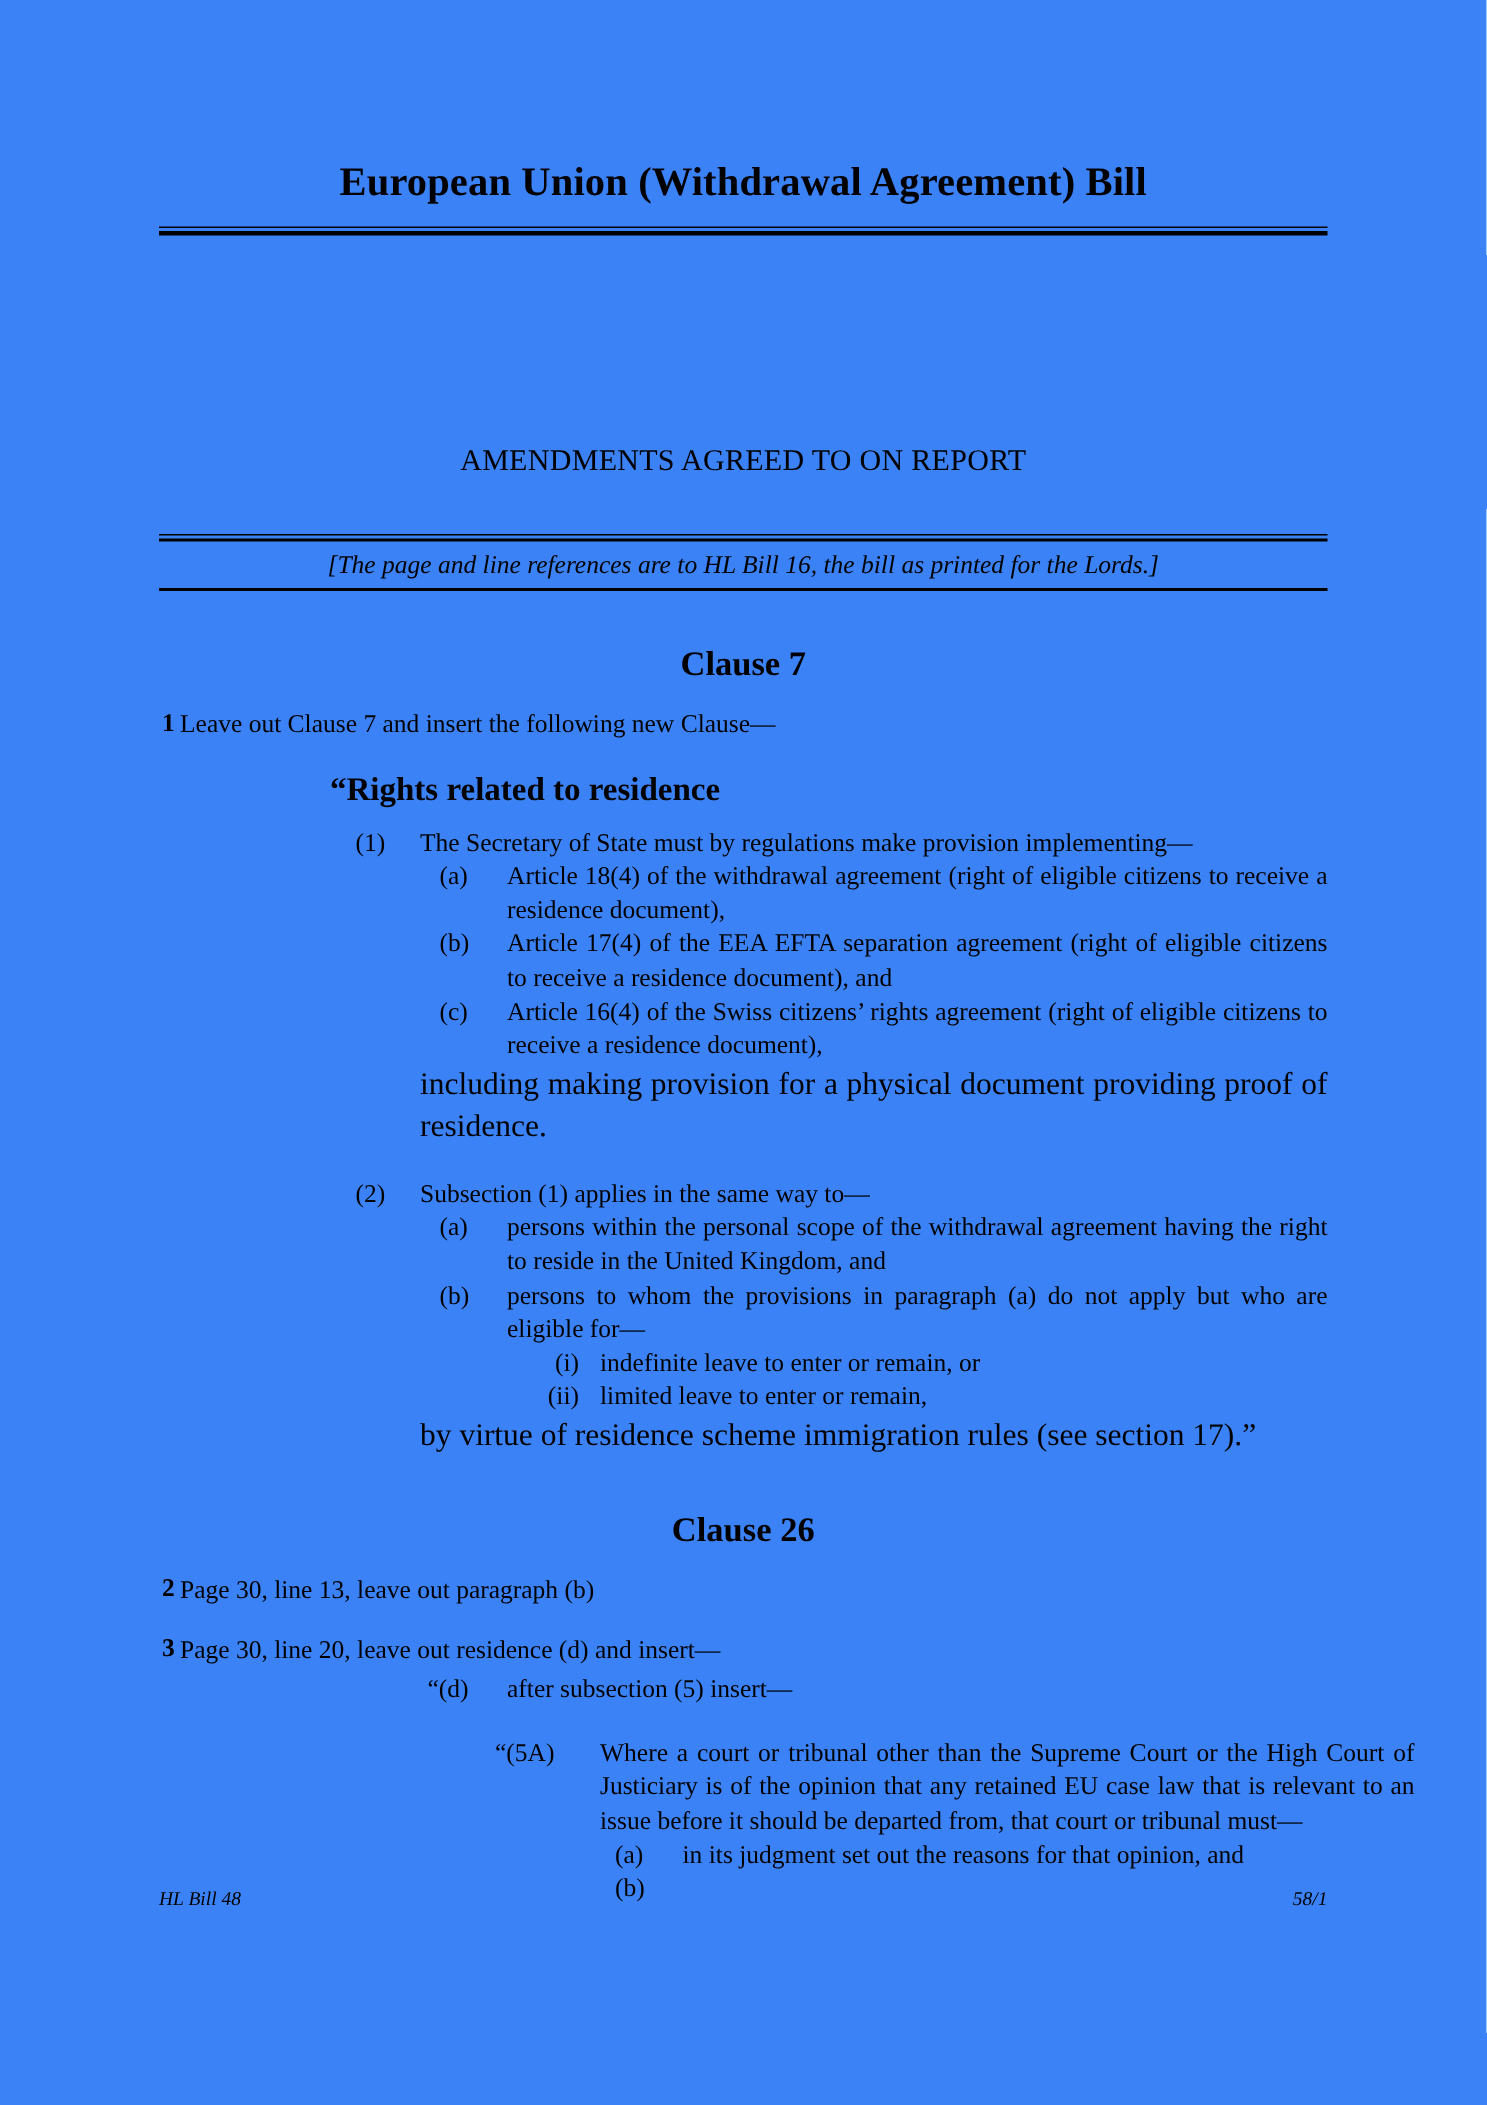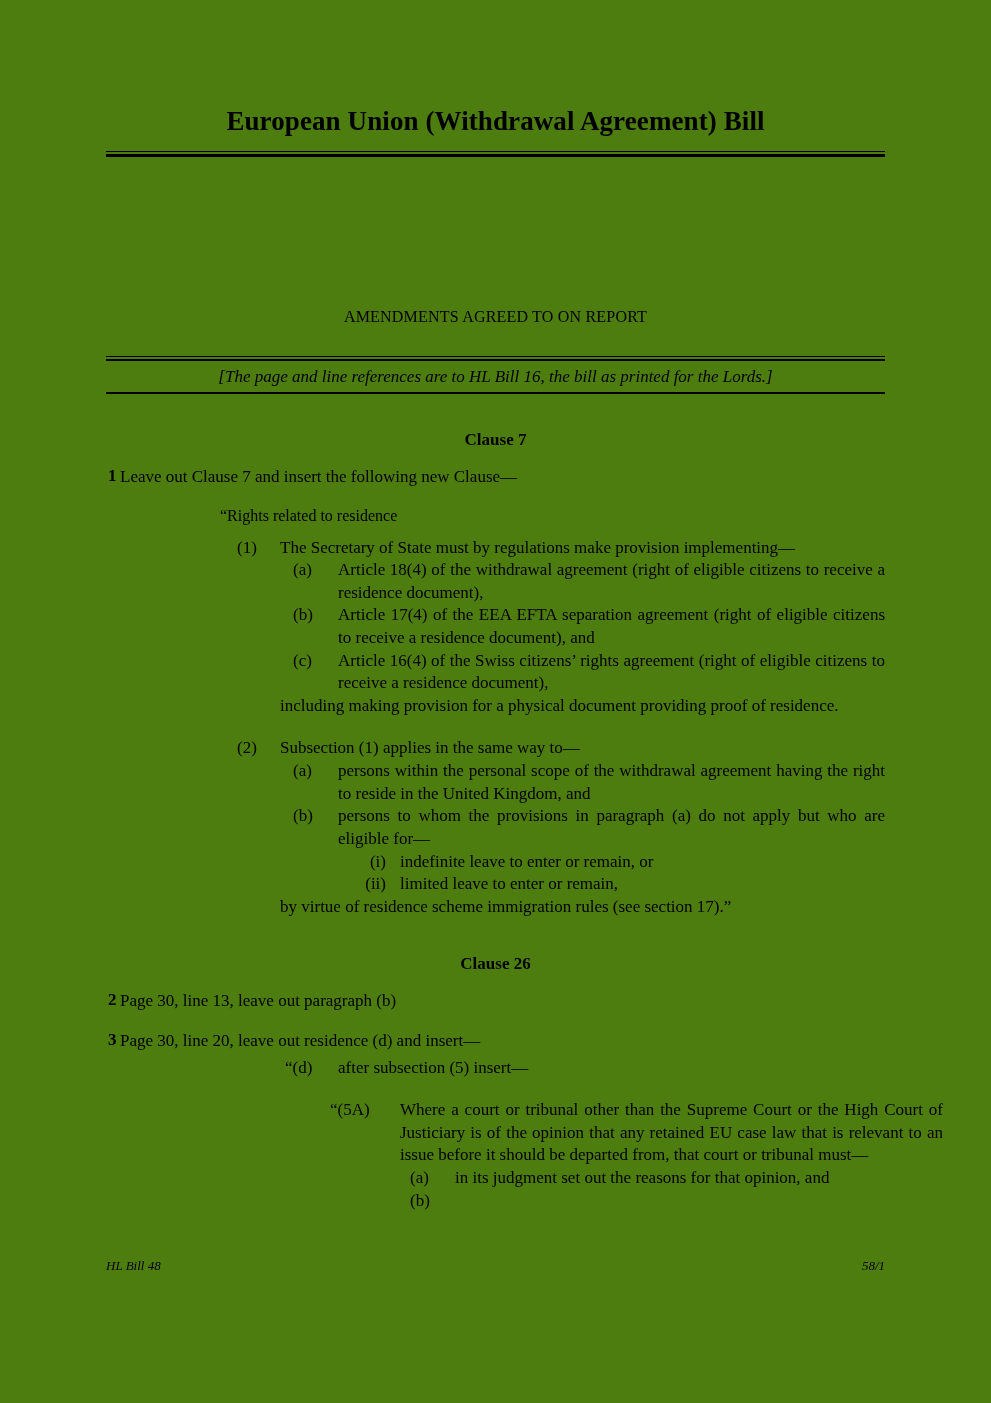--- a/index.html
+++ b/index.html
@@ -12,21 +12,21 @@
   body {
     font-family: "Liberation Serif", "DejaVu Serif", serif;
     color: #000000;
   }
 
   .page {
     position: relative;
     width: 991px;
     height: 1403px;
     margin: 0 auto;
-    background: #4d7c0f;
+    background: #3b82f6;
     box-sizing: border-box;
     overflow: hidden;
   }
 
   
   .doc-title {
     position: absolute;
     left: 106px;
     top: 105px;
     width: 779px;
@@ -44,24 +44,24 @@
     width: 779px;
     height: 6px;
     border-top: 1px solid #000;
     border-bottom: 3px solid #000;
     box-sizing: border-box;
   }
 
   .amendments-heading {
     position: absolute;
     left: 106px;
-    top: 308px;
+    top: 296px;
     width: 779px;
     text-align: center;
-    font-size: 16px;
+    font-size: 20px;
     letter-spacing: 0.2px;
   }
 
   .note-box {
     position: absolute;
     left: 106px;
     top: 356px;
     width: 779px;
   }
   .note-rule-top {
@@ -85,21 +85,21 @@
   
   .content {
     position: absolute;
     left: 0;
     top: 430px;
     width: 991px;
   }
 
   .clause-heading {
     text-align: center;
-    font-size: 17px;
+    font-size: 23px;
     font-weight: bold;
     margin: 0 0 16px 0;
   }
   .clause-heading.second {
     margin-top: 36px;
   }
 
   
   .amendment {
     position: relative;
@@ -115,22 +115,22 @@
   .amend-body {
     margin-left: 120px;
     margin-right: 106px;
     font-size: 17px;
     line-height: 1.33;
   }
 
   .inserted-title {
     margin-left: 220px;
     margin-right: 106px;
-    font-size: 16px;
-    font-weight: normal;
+    font-size: 22px;
+    font-weight: bold;
     margin-top: 18px;
     margin-bottom: 12px;
   }
 
   
   .row {
     position: relative;
     margin-right: 106px;
     font-size: 17px;
     line-height: 1.33;
@@ -160,21 +160,21 @@
 
   
   .lvl3 { }
   .lvl3 > .marker { left: 348px; width: 38px; }
   .lvl3 > .txt { margin-left: 400px; }
 
   
   .cont1 {
     margin-left: 280px;
     margin-right: 106px;
-    font-size: 17px;
+    font-size: 21px;
     line-height: 1.33;
     text-align: justify;
   }
 
   .gap-sm { height: 13px; }
   .gap-md { height: 20px; }
 
   
   .quote-d {
     position: relative;

